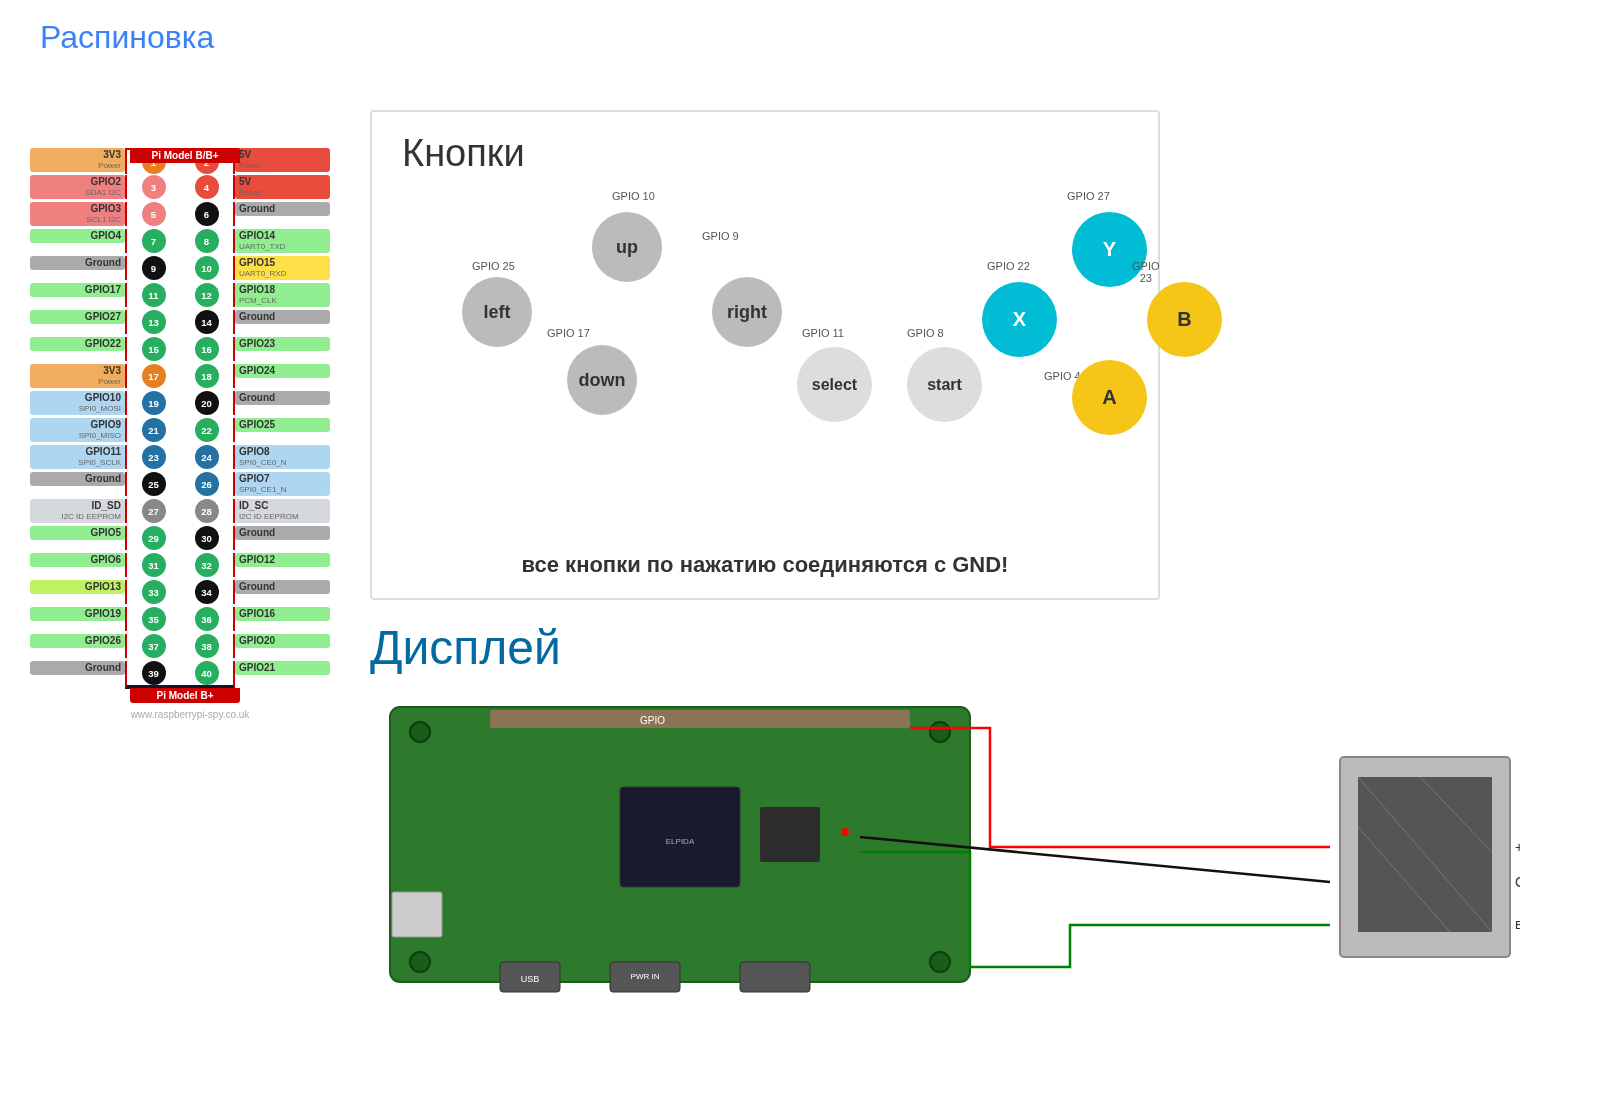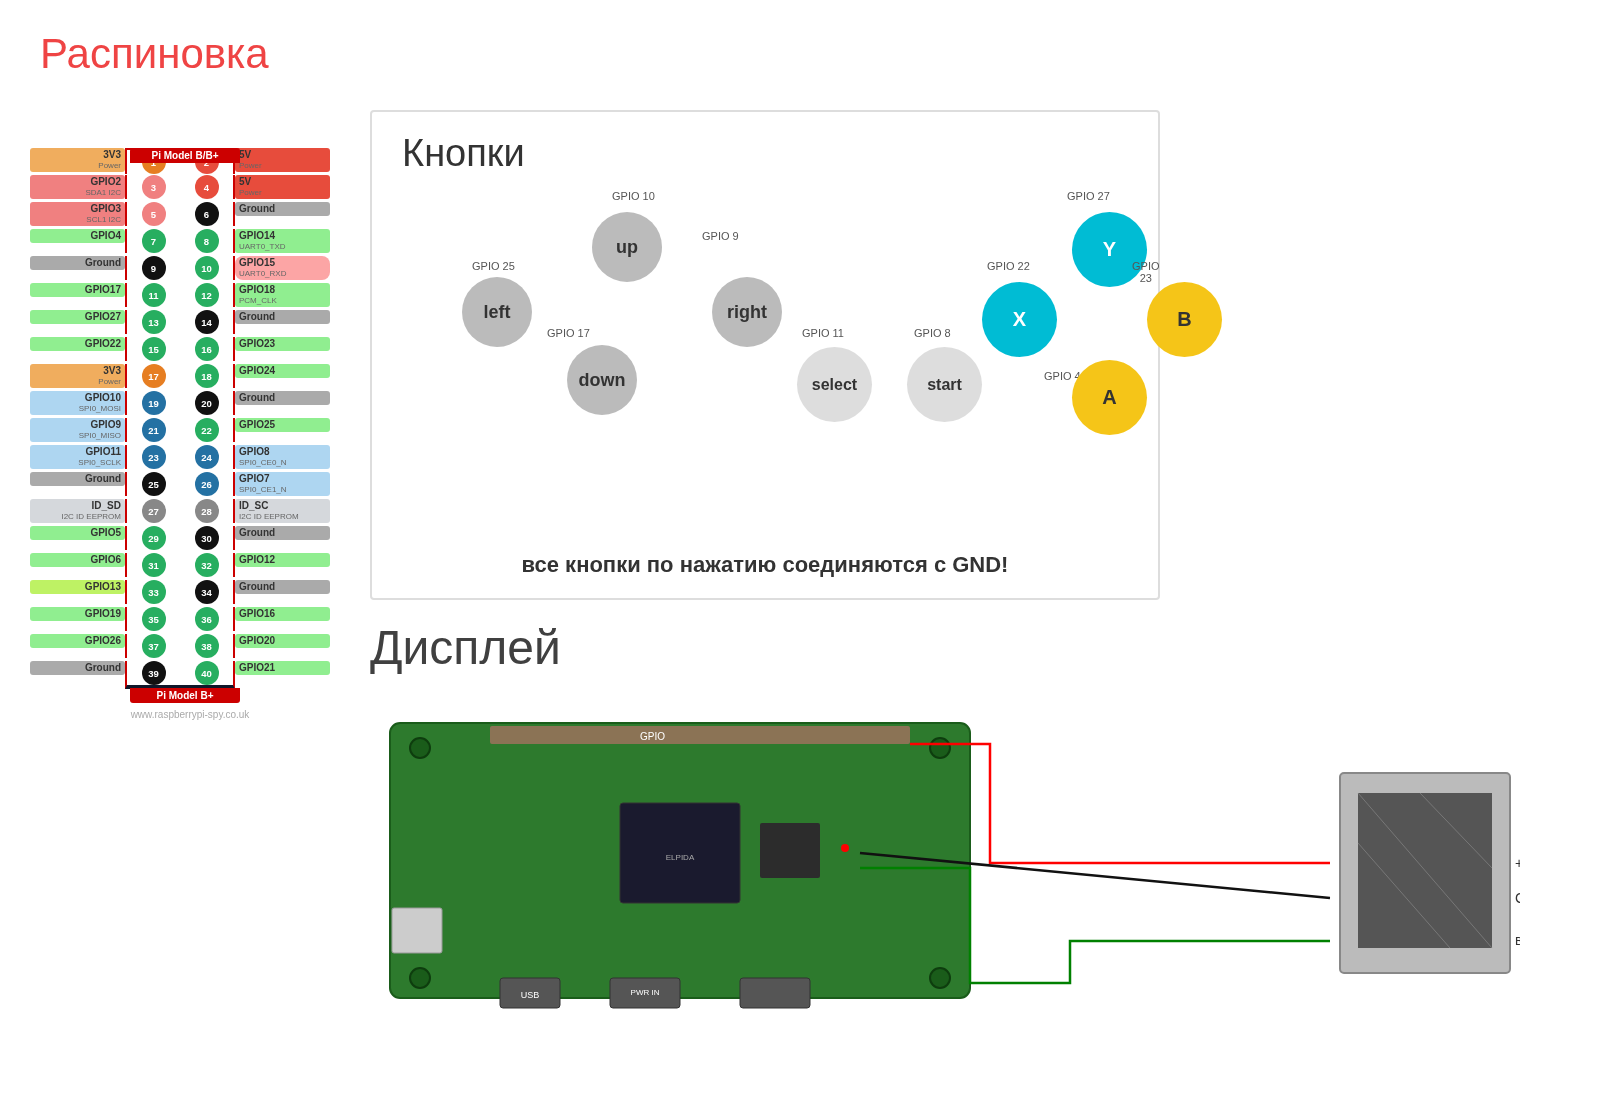--- a/index.html
+++ b/index.html
@@ -7,25 +7,25 @@
       background: #fff;
       font-family: Arial, sans-serif;
       width: 1600px;
       height: 1107px;
       overflow: hidden;
       position: relative;
     }
 
     .page-title {
       position: absolute;
-      top: 30px;
+      top: 19px;
       left: 40px;
-      font-size: 42px;
+      font-size: 32px;
       font-weight: normal;
-      color: #ef4444;
+      color: #3b82f6;
     }
 
     
     .pinout-container {
       position: absolute;
       top: 130px;
       left: 30px;
       width: 320px;
     }
 
@@ -146,22 +146,22 @@
     
     .display-section {
       position: absolute;
       top: 620px;
       left: 370px;
       width: 1180px;
     }
 
     .display-title {
       font-size: 48px;
-      color: #404040;
-      margin-bottom: 18px;
+      color: #0369a1;
+      margin-bottom: 2px;
     }
 
     .display-board-area {
       position: relative;
       width: 100%;
       height: 370px;
     }
   </style>
 </head>
 <body>
@@ -233,21 +233,21 @@
     </div>
         <div class="gpio-row">
       <div class="lbl-left" style="background:#aaa; border-radius:3px; padding:1px 4px;">
         <span class="ml">Ground</span>
 
       </div>
       <div class="pins-center" style="border-top:none; border-bottom:none;">
         <div class="pc bg-black">9</div>
         <div class="pc bg-green">10</div>
       </div>
-      <div class="lbl-right" style="background:#fca5a5; border-radius:8px; padding:1px 4px;">
+      <div class="lbl-right" style="background:#fde047; border-radius:3px; padding:1px 4px;">
         <span class="ml">GPIO15</span>
         <span class="sl">UART0_RXD</span>
       </div>
     </div>
         <div class="gpio-row">
       <div class="lbl-left" style="background:#90ee90; border-radius:3px; padding:1px 4px;">
         <span class="ml">GPIO17</span>
 
       </div>
       <div class="pins-center" style="border-top:none; border-bottom:none;">
@@ -473,21 +473,21 @@
 
   <div class="btn-label" style="top:118px; left:330px;">GPIO 9</div>
   <div class="btn-circle" style="width:70px;height:70px;top:165px;left:340px;font-size:18px;background:#bbb;">right</div>
 
   <div class="btn-label" style="top:215px; left:175px;">GPIO 17</div>
   <div class="btn-circle" style="width:70px;height:70px;top:233px;left:195px;font-size:18px;background:#bbb;">down</div>
 
   <div class="btn-label" style="top:215px; left:430px;">GPIO 11</div>
   <div class="btn-circle" style="width:75px;height:75px;top:235px;left:425px;font-size:16px;background:#ddd;">select</div>
 
-  <div class="btn-label" style="top:215px; left:535px;margin-left:7px;">GPIO 8</div>
+  <div class="btn-label" style="top:215px; left:535px;">GPIO 8</div>
   <div class="btn-circle" style="width:75px;height:75px;top:235px;left:535px;font-size:16px;background:#ddd;">start</div>
 
   <div class="btn-label" style="top:148px; left:615px;">GPIO 22</div>
   <div class="btn-circle" style="width:75px;height:75px;top:170px;left:610px;font-size:20px;background:#00bcd4;color:#fff;">X</div>
 
   <div class="btn-label" style="top:78px; left:695px;">GPIO 27</div>
   <div class="btn-circle" style="width:75px;height:75px;top:100px;left:700px;font-size:20px;background:#00bcd4;color:#fff;">Y</div>
 
   <div class="btn-label" style="top:258px; left:672px;">GPIO 4</div>
   <div class="btn-circle" style="width:75px;height:75px;top:248px;left:700px;font-size:20px;background:#f5c518;color:#333;">A</div>

